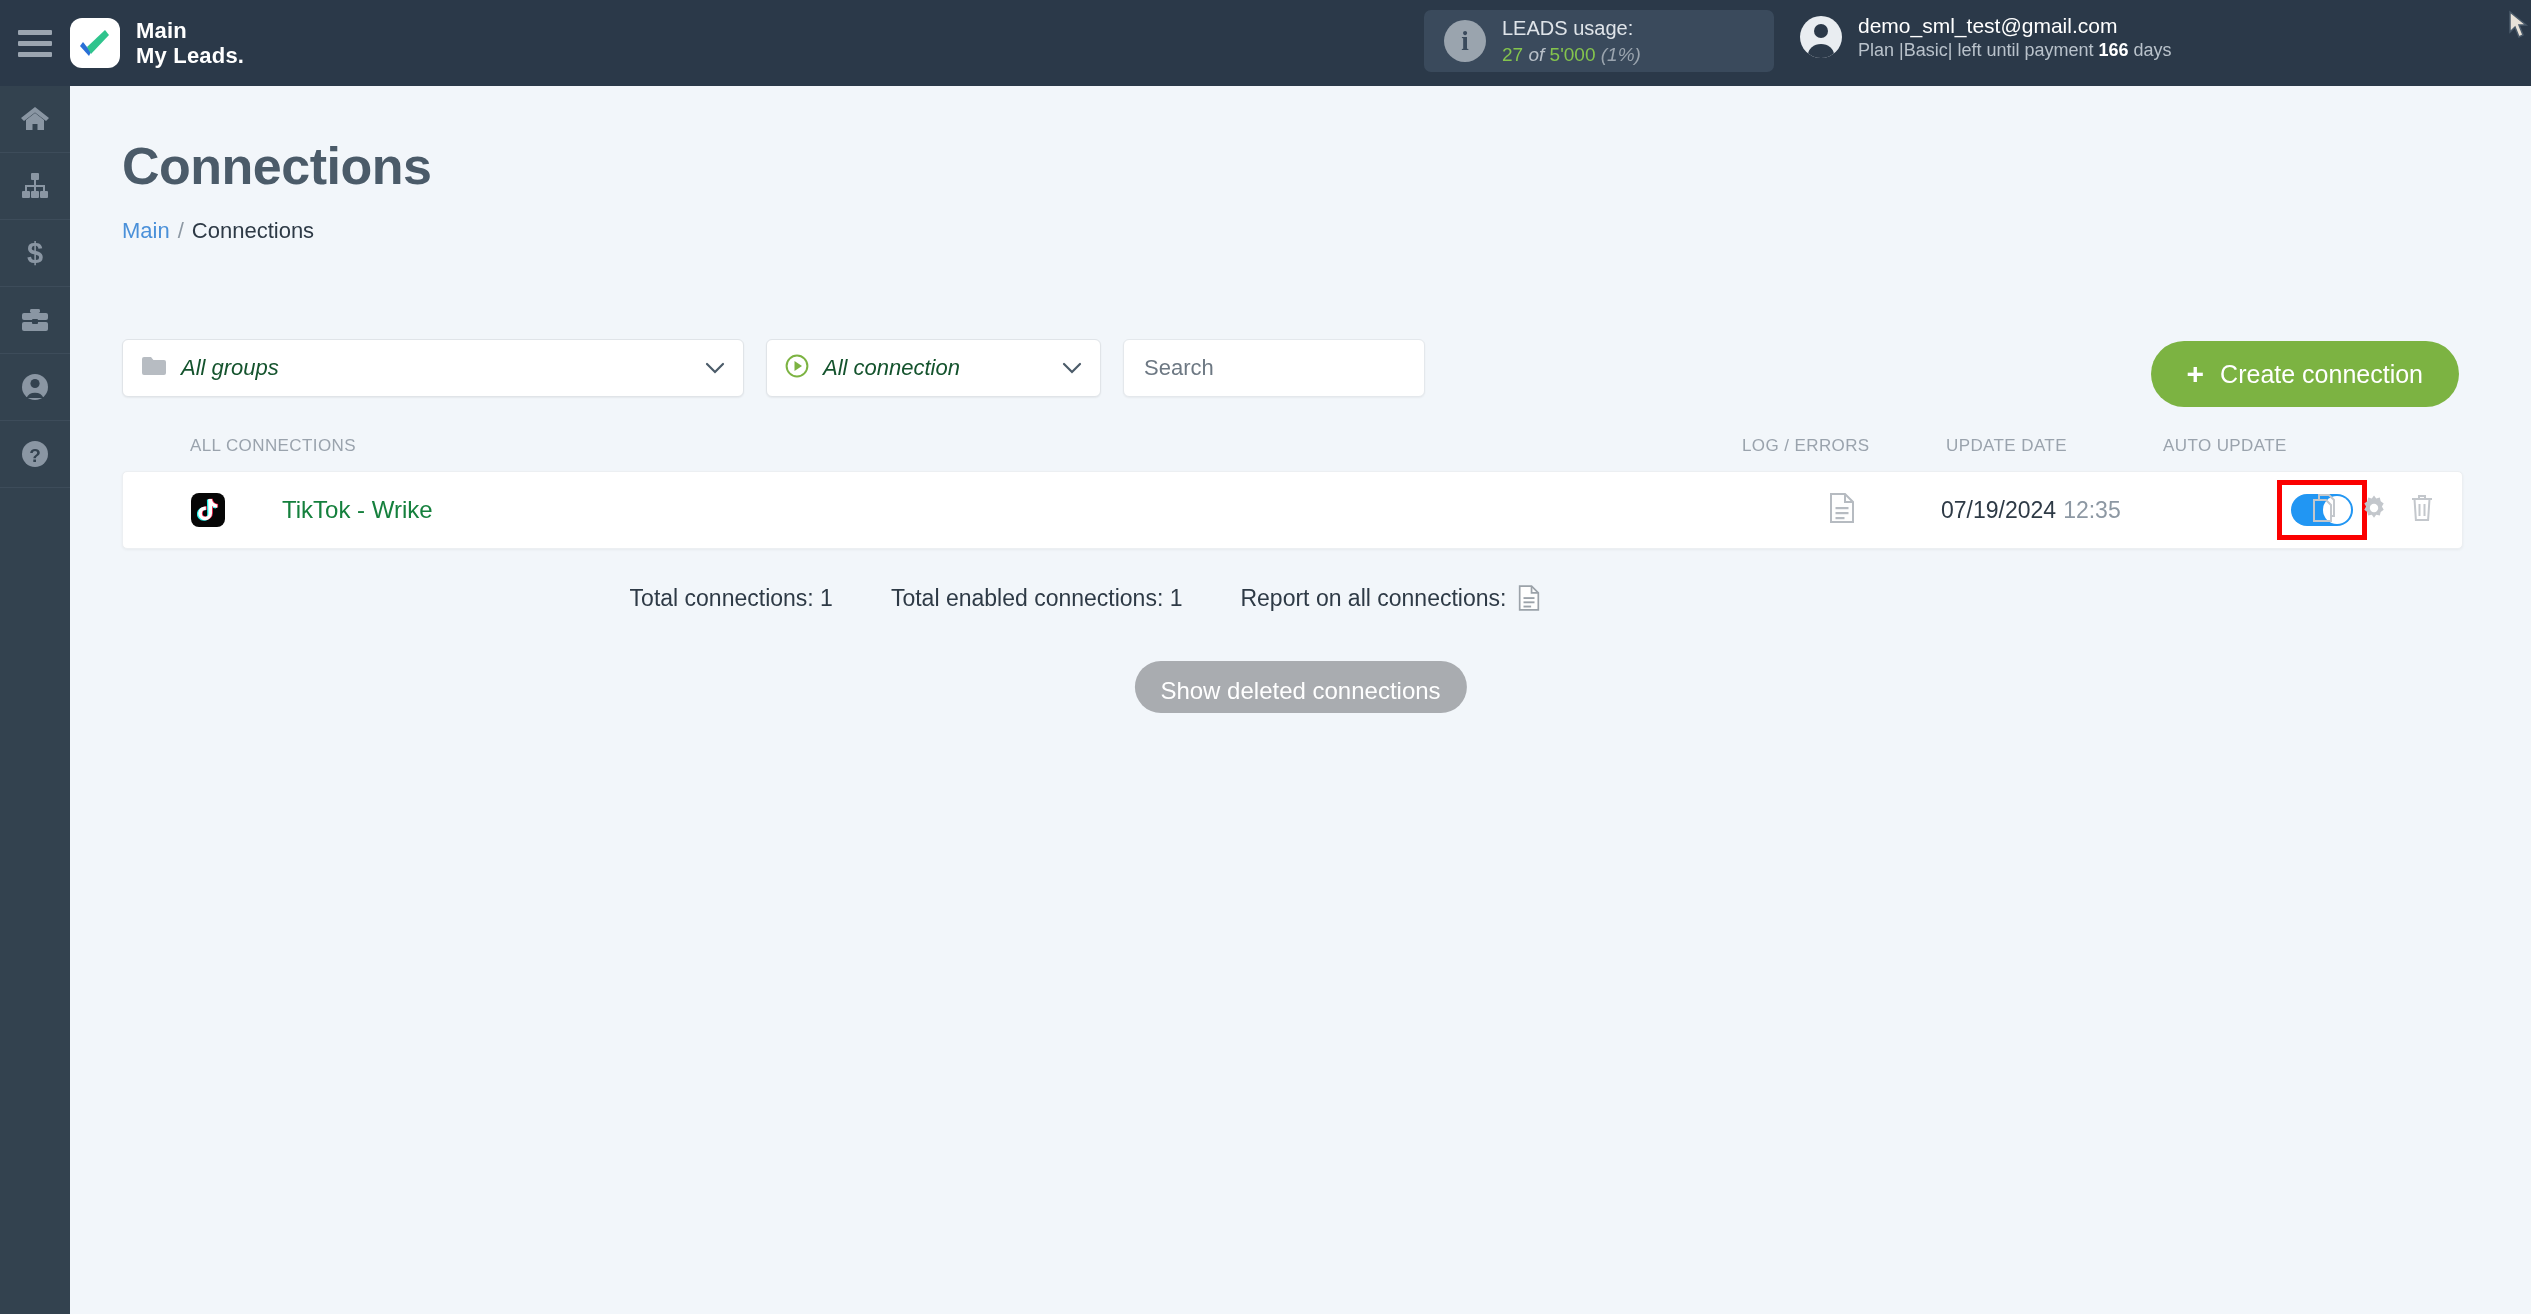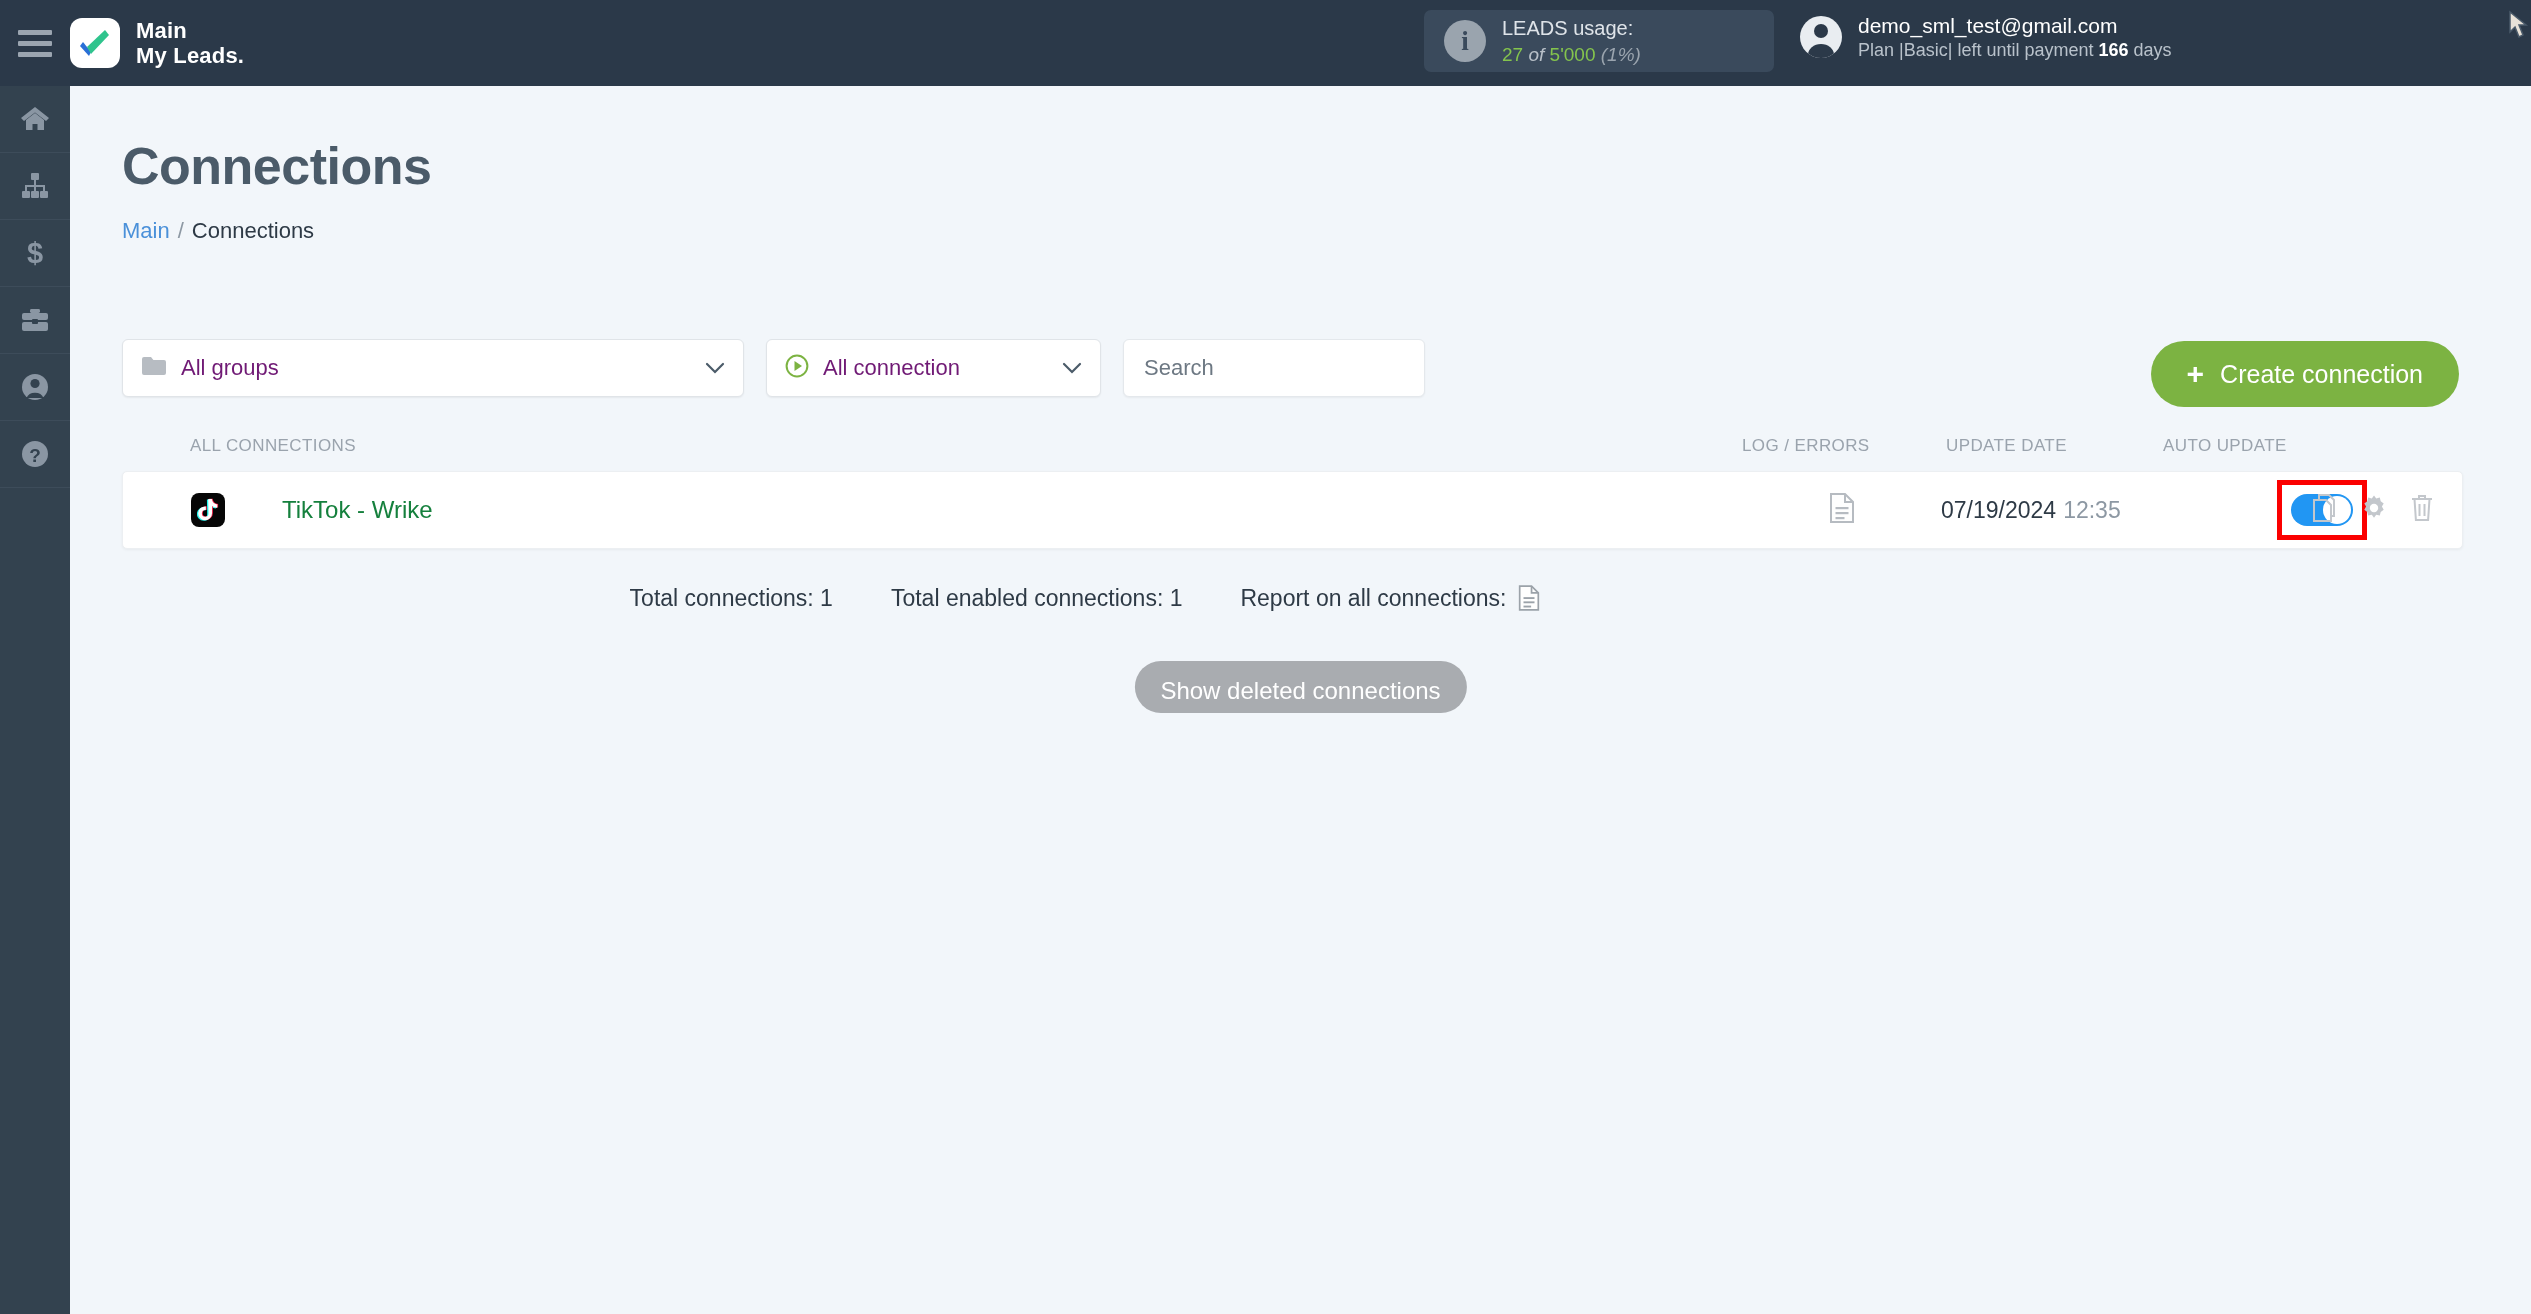--- a/index.html
+++ b/index.html
@@ -202,21 +202,21 @@
     border-radius: 6px;
     box-shadow: 0 1px 2px rgba(0,0,0,.06);
     display: flex;
     align-items: center;
     padding: 0 18px;
     cursor: pointer;
     position: relative;
   }
   .select-groups { width: 622px; }
   .select-conn { width: 335px; }
-  .select-label { font-size: 22px; color: #701a75; margin-left: 14px; }
+  .select-label { font-size: 22px; color: #14532d; margin-left: 14px; font-style: italic; }
   .chev {
     position: absolute;
     right: 18px;
     width: 20px; height: 12px;
   }
   .search-box {
     width: 302px;
     height: 58px;
     background: #ffffff;
     border: 1px solid #e4e8ec;

